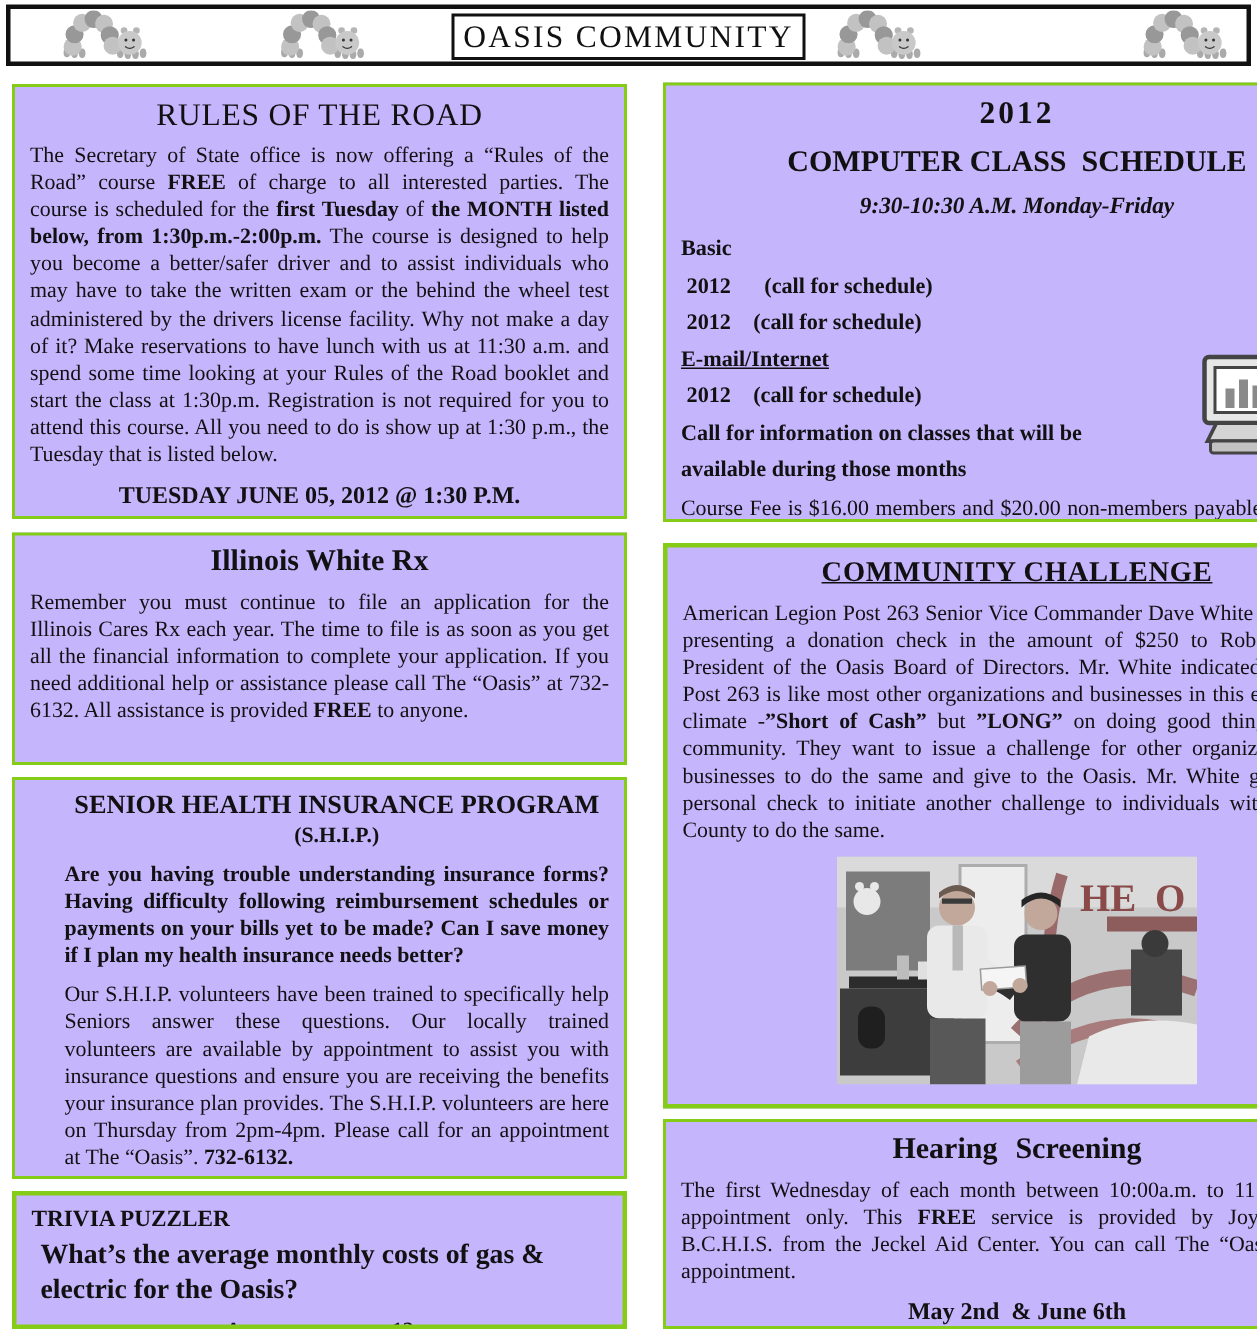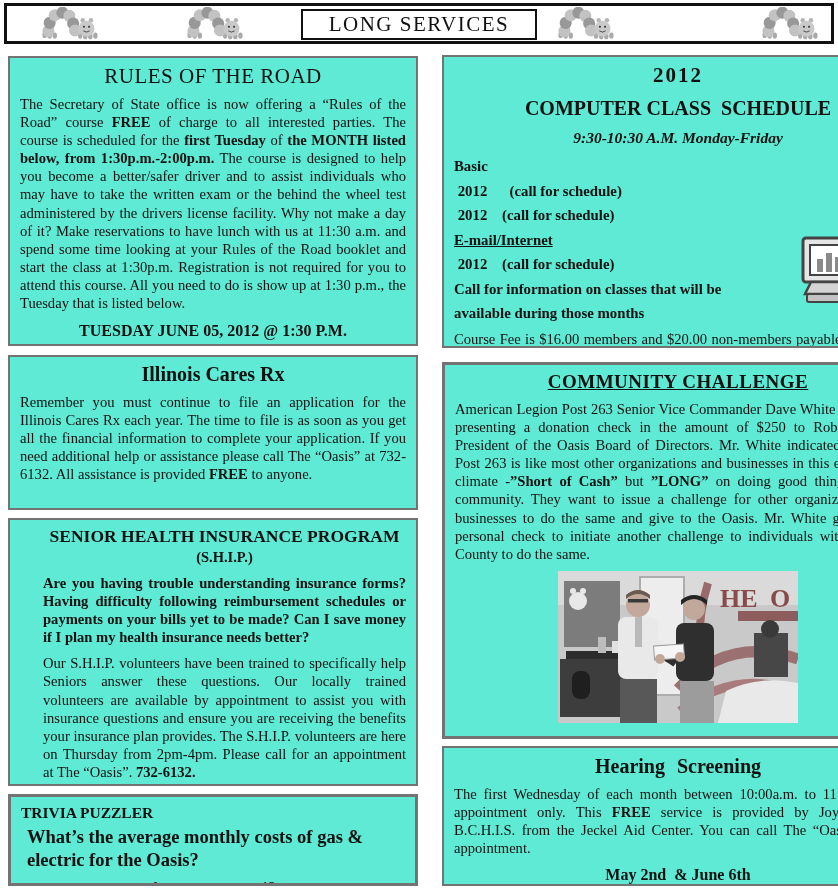--- a/index.html
+++ b/index.html
@@ -21,21 +21,21 @@
     font-size:21px;letter-spacing:1.5px;white-space:nowrap;
   }
   .cat{position:absolute;top:1px;width:90px;height:33px;}
   .cat1{left:18px;} .cat2{left:163px;} .cat3{left:534px;} .cat4{left:738px;}
 
   
   .col{position:absolute;}
   .col-left{left:8px;top:56px;width:410px;}
   .col-right{left:442px;top:55px;width:472px;}
   .box{
-    border:2px solid #737373;background:#5eead4;box-sizing:border-box;
+    border:2px solid #84cc16;background:#c4b5fd;box-sizing:border-box;
     padding:5px 10px;overflow:hidden;
   }
   #rules{height:290px;margin-bottom:9px;}
   #illinois{height:155px;margin-bottom:8px;}
   #ship{height:268px;margin-bottom:8px;padding-left:33px;}
   #trivia{height:92px;border-width:3px;}
   #computer{height:293px;margin-bottom:14px;}
   #community{height:377px;margin-bottom:7px;border-width:3px;}
   #hearing{height:140px;}
 
@@ -106,40 +106,40 @@
 <div class="page">
 
   <header class="masthead">
     <svg class="cat cat1" viewBox="0 0 100 52">
         <use href="#caterpillar"></use>
       </svg>
     <svg class="cat cat2" viewBox="0 0 100 52">
         <use href="#caterpillar"></use>
       </svg>
     <div class="masthead-title-box">
-      <span>LONG SERVICES</span>
+      <span>OASIS COMMUNITY</span>
     </div>
     <svg class="cat cat3" viewBox="0 0 100 52">
         <use href="#caterpillar"></use>
       </svg>
     <svg class="cat cat4" viewBox="0 0 100 52">
         <use href="#caterpillar"></use>
       </svg>
   </header>
 
   <div class="col col-left">
 
     <section class="box" id="rules">
       <h2 class="rules-title">RULES OF THE ROAD</h2>
       <p class="just"><span>The Secretary of State office is now offering a “Rules of the Road” course </span><b>FREE</b><span> of charge to all interested parties.  The course is scheduled for the </span><b>first Tuesday</b><span> of </span><b>the MONTH listed below, from 1:30p.m.-2:00p.m.</b><span>  The course is designed to help you become a better/safer driver and to assist individuals who may have to take the written exam or the behind the wheel test administered by the drivers license facility.  Why not make a day of it?  Make reservations to have lunch with us at 11:30 a.m. and spend some time looking at your Rules of the Road booklet and start the class at 1:30p.m. Registration is not required for you to attend this course.  All you need to do is show up at 1:30 p.m., the Tuesday that is listed below.</span></p>
       <p class="rules-footer">TUESDAY JUNE 05, 2012 @ 1:30 P.M.</p>
     </section>
 
     <section class="box" id="illinois">
-      <h2 class="illinois-title">Illinois Cares Rx</h2>
+      <h2 class="illinois-title">Illinois White Rx</h2>
       <p class="just"><span>Remember you must continue to file an application for the Illinois Cares Rx each year.  The time to file is as soon as you get all the financial information to complete your application.  If you need additional help or assistance please call The “Oasis” at 732-6132.  All   assistance is provided </span><b>FREE</b><span> to anyone.</span></p>
     </section>
 
     <section class="box" id="ship">
       <h2 class="ship-title">SENIOR HEALTH INSURANCE PROGRAM</h2>
       <div class="ship-subtitle">(S.H.I.P.)</div>
       <p class="just ship-questions">Are you having trouble understanding insurance forms? Having difficulty following reimbursement schedules or payments on your bills yet to be made?  Can I save money if I plan my health insurance needs better?</p>
       <p class="just"><span>Our S.H.I.P. volunteers have been trained to specifically help Seniors answer these questions.  Our locally trained volunteers are available by appointment to assist you with insurance questions and ensure you are receiving the benefits your insurance plan provides.  The S.H.I.P.  volunteers are here on Thursday from  2pm-4pm.  Please call for an appointment at The “Oasis”.  </span><b>732-6132.</b></p>
     </section>
 

